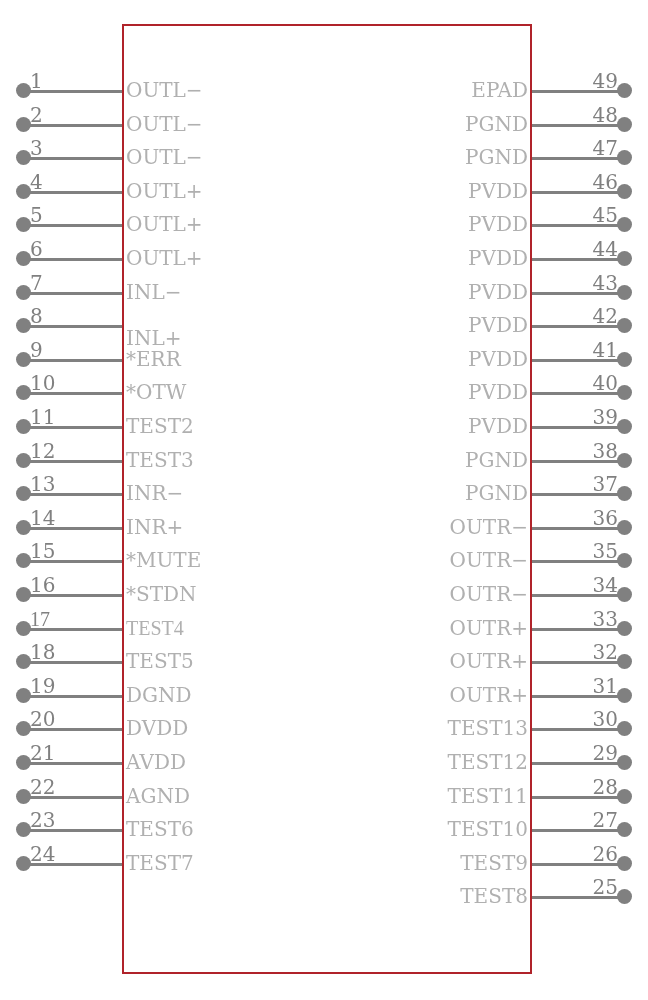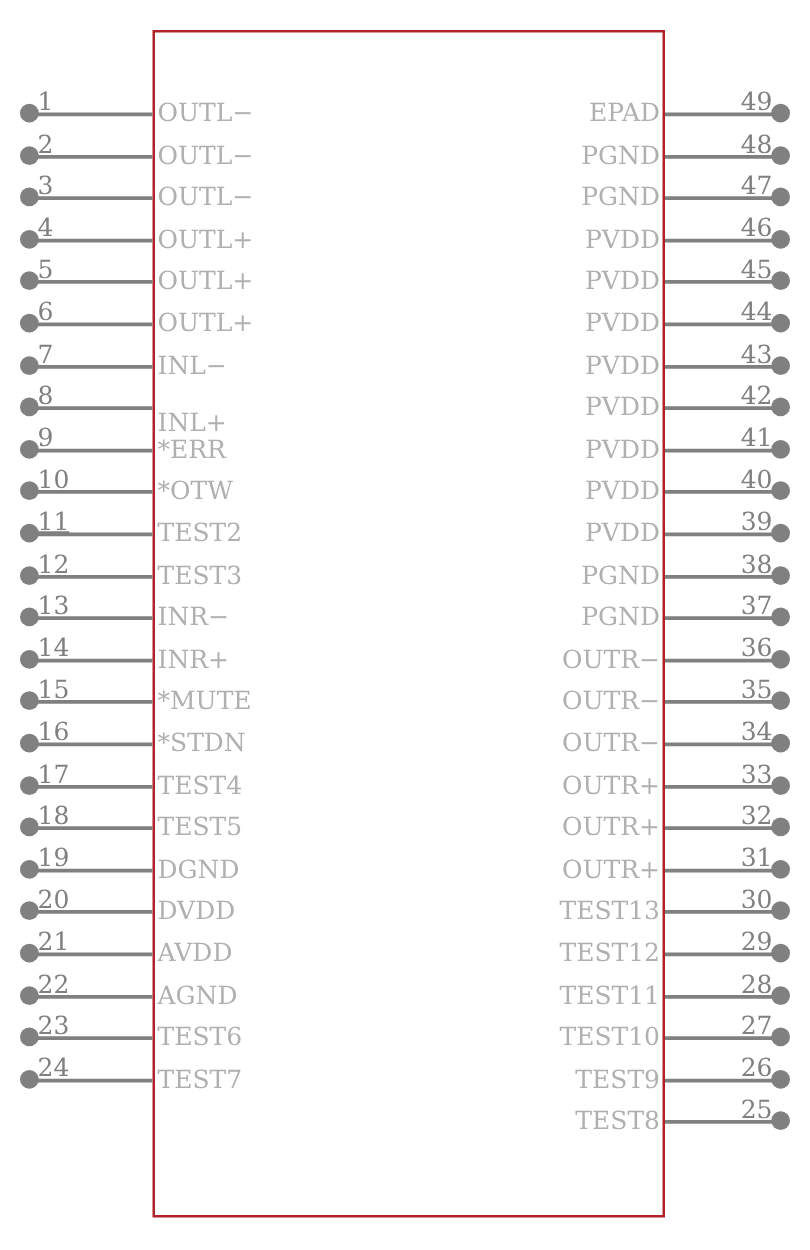--- a/index.html
+++ b/index.html
@@ -117,21 +117,21 @@
       </div>
       <div class="pin left" style="left: 0px; top: 375px; width: 122px;">
         <div style="position: absolute; top: 10px; left: 16px; width: 15px; height: 15px; border-radius: 50%; background: rgb(128, 128, 128);"></div>
         <div class="pin-line" style="left: 24px; width: 98px; border-top-color: rgb(128, 128, 128);"></div>
         <div class="pin-num" style="color: rgb(128, 128, 128);">10</div>
         <div class="pin-name" style="color: rgb(176, 176, 176);">*OTW</div>
       </div>
       <div class="pin left" style="left: 0px; top: 409px; width: 122px;">
         <div style="position: absolute; top: 10px; left: 16px; width: 15px; height: 15px; border-radius: 50%; background: rgb(128, 128, 128);"></div>
         <div class="pin-line" style="left: 24px; width: 98px; border-top-color: rgb(128, 128, 128);"></div>
-        <div class="pin-num" style="color: rgb(128, 128, 128); text-decoration: underline;">11</div>
+        <div class="pin-num" style="color: rgb(128, 128, 128);">11</div>
         <div class="pin-name" style="color: rgb(176, 176, 176);">TEST2</div>
       </div>
       <div class="pin left" style="left: 0px; top: 443px; width: 122px;">
         <div style="position: absolute; top: 10px; left: 16px; width: 15px; height: 15px; border-radius: 50%; background: rgb(128, 128, 128);"></div>
         <div class="pin-line" style="left: 24px; width: 98px; border-top-color: rgb(128, 128, 128);"></div>
         <div class="pin-num" style="color: rgb(128, 128, 128);">12</div>
         <div class="pin-name" style="color: rgb(176, 176, 176);">TEST3</div>
       </div>
       <div class="pin left" style="left: 0px; top: 476px; width: 122px;">
         <div style="position: absolute; top: 10px; left: 16px; width: 15px; height: 15px; border-radius: 50%; background: rgb(128, 128, 128);"></div>
@@ -150,21 +150,21 @@
         <div class="pin-line" style="left: 24px; width: 98px; border-top-color: rgb(128, 128, 128);"></div>
         <div class="pin-num" style="color: rgb(128, 128, 128);">15</div>
         <div class="pin-name" style="color: rgb(176, 176, 176);">*MUTE</div>
       </div>
       <div class="pin left" style="left: 0px; top: 577px; width: 122px; text-decoration: underline;">
         <div style="position: absolute; top: 10px; left: 16px; width: 15px; height: 15px; border-radius: 50%; background: rgb(128, 128, 128);"></div>
         <div class="pin-line" style="left: 24px; width: 98px; border-top-color: rgb(128, 128, 128);"></div>
         <div class="pin-num" style="color: rgb(128, 128, 128);">16</div>
         <div class="pin-name" style="color: rgb(176, 176, 176);">*STDN</div>
       </div>
-      <div class="pin left" style="left: 0px; top: 611px; width: 100px;">
+      <div class="pin left" style="left: 0px; top: 611px; width: 100px; font-family: Liberation Serif, serif;">
         <div style="position: absolute; top: 10px; left: 16px; width: 15px; height: 15px; border-radius: 50%; background: rgb(128, 128, 128);"></div>
         <div class="pin-line" style="left: 24px; width: 98px; border-top-color: rgb(128, 128, 128);"></div>
         <div class="pin-num" style="color: rgb(128, 128, 128);">17</div>
         <div class="pin-name" style="color: rgb(176, 176, 176);">TEST4</div>
       </div>
       <div class="pin left" style="left: 0px; top: 644px; width: 122px;">
         <div style="position: absolute; top: 10px; left: 16px; width: 15px; height: 15px; border-radius: 50%; background: rgb(128, 128, 128);"></div>
         <div class="pin-line" style="left: 24px; width: 98px; border-top-color: rgb(128, 128, 128);"></div>
         <div class="pin-num" style="color: rgb(128, 128, 128);">18</div>
         <div class="pin-name" style="color: rgb(176, 176, 176);">TEST5</div>

